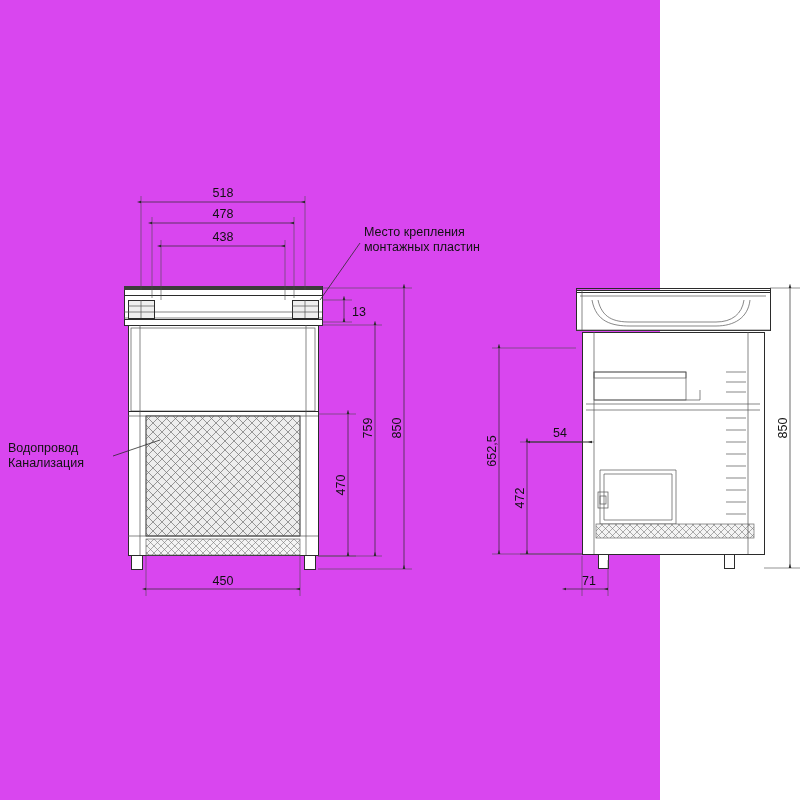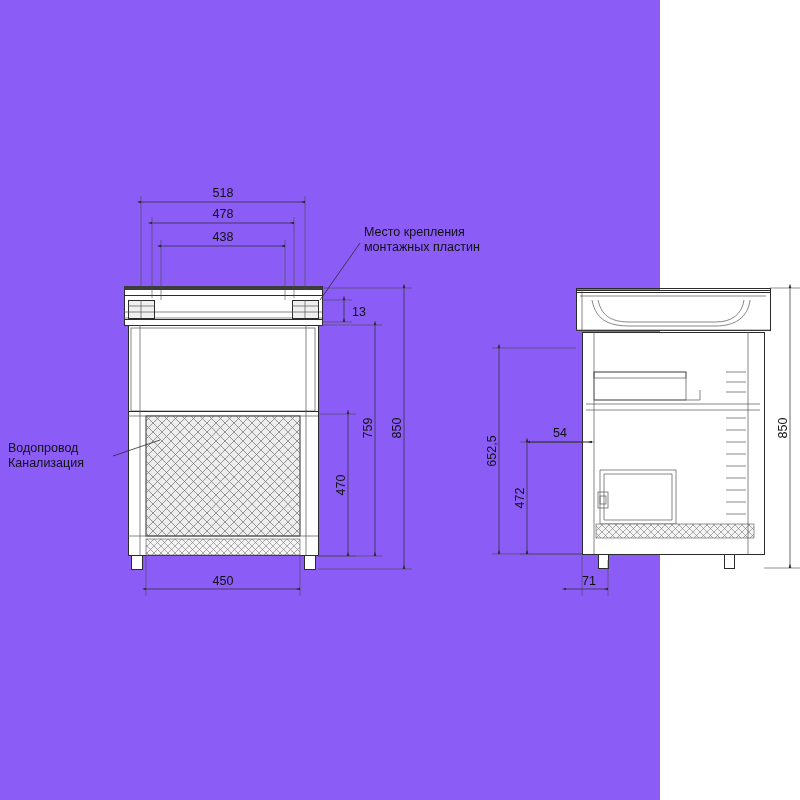--- a/index.html
+++ b/index.html
@@ -11,21 +11,21 @@
     width: 800px;
     height: 800px;
     font-family: "Liberation Sans", sans-serif;
     color: #1a1a1a;
     overflow: hidden;
   }
   #stage {
     position: relative;
     width: 660px;
     height: 800px;
-    background: #8b5cf6;
+    background: #d946ef;
   }
   svg#drawing {
     position: absolute;
     left: 0;
     top: 0;
     width: 800px;
     height: 800px;
   }
   .ln {
     stroke: #2b2b2b;

